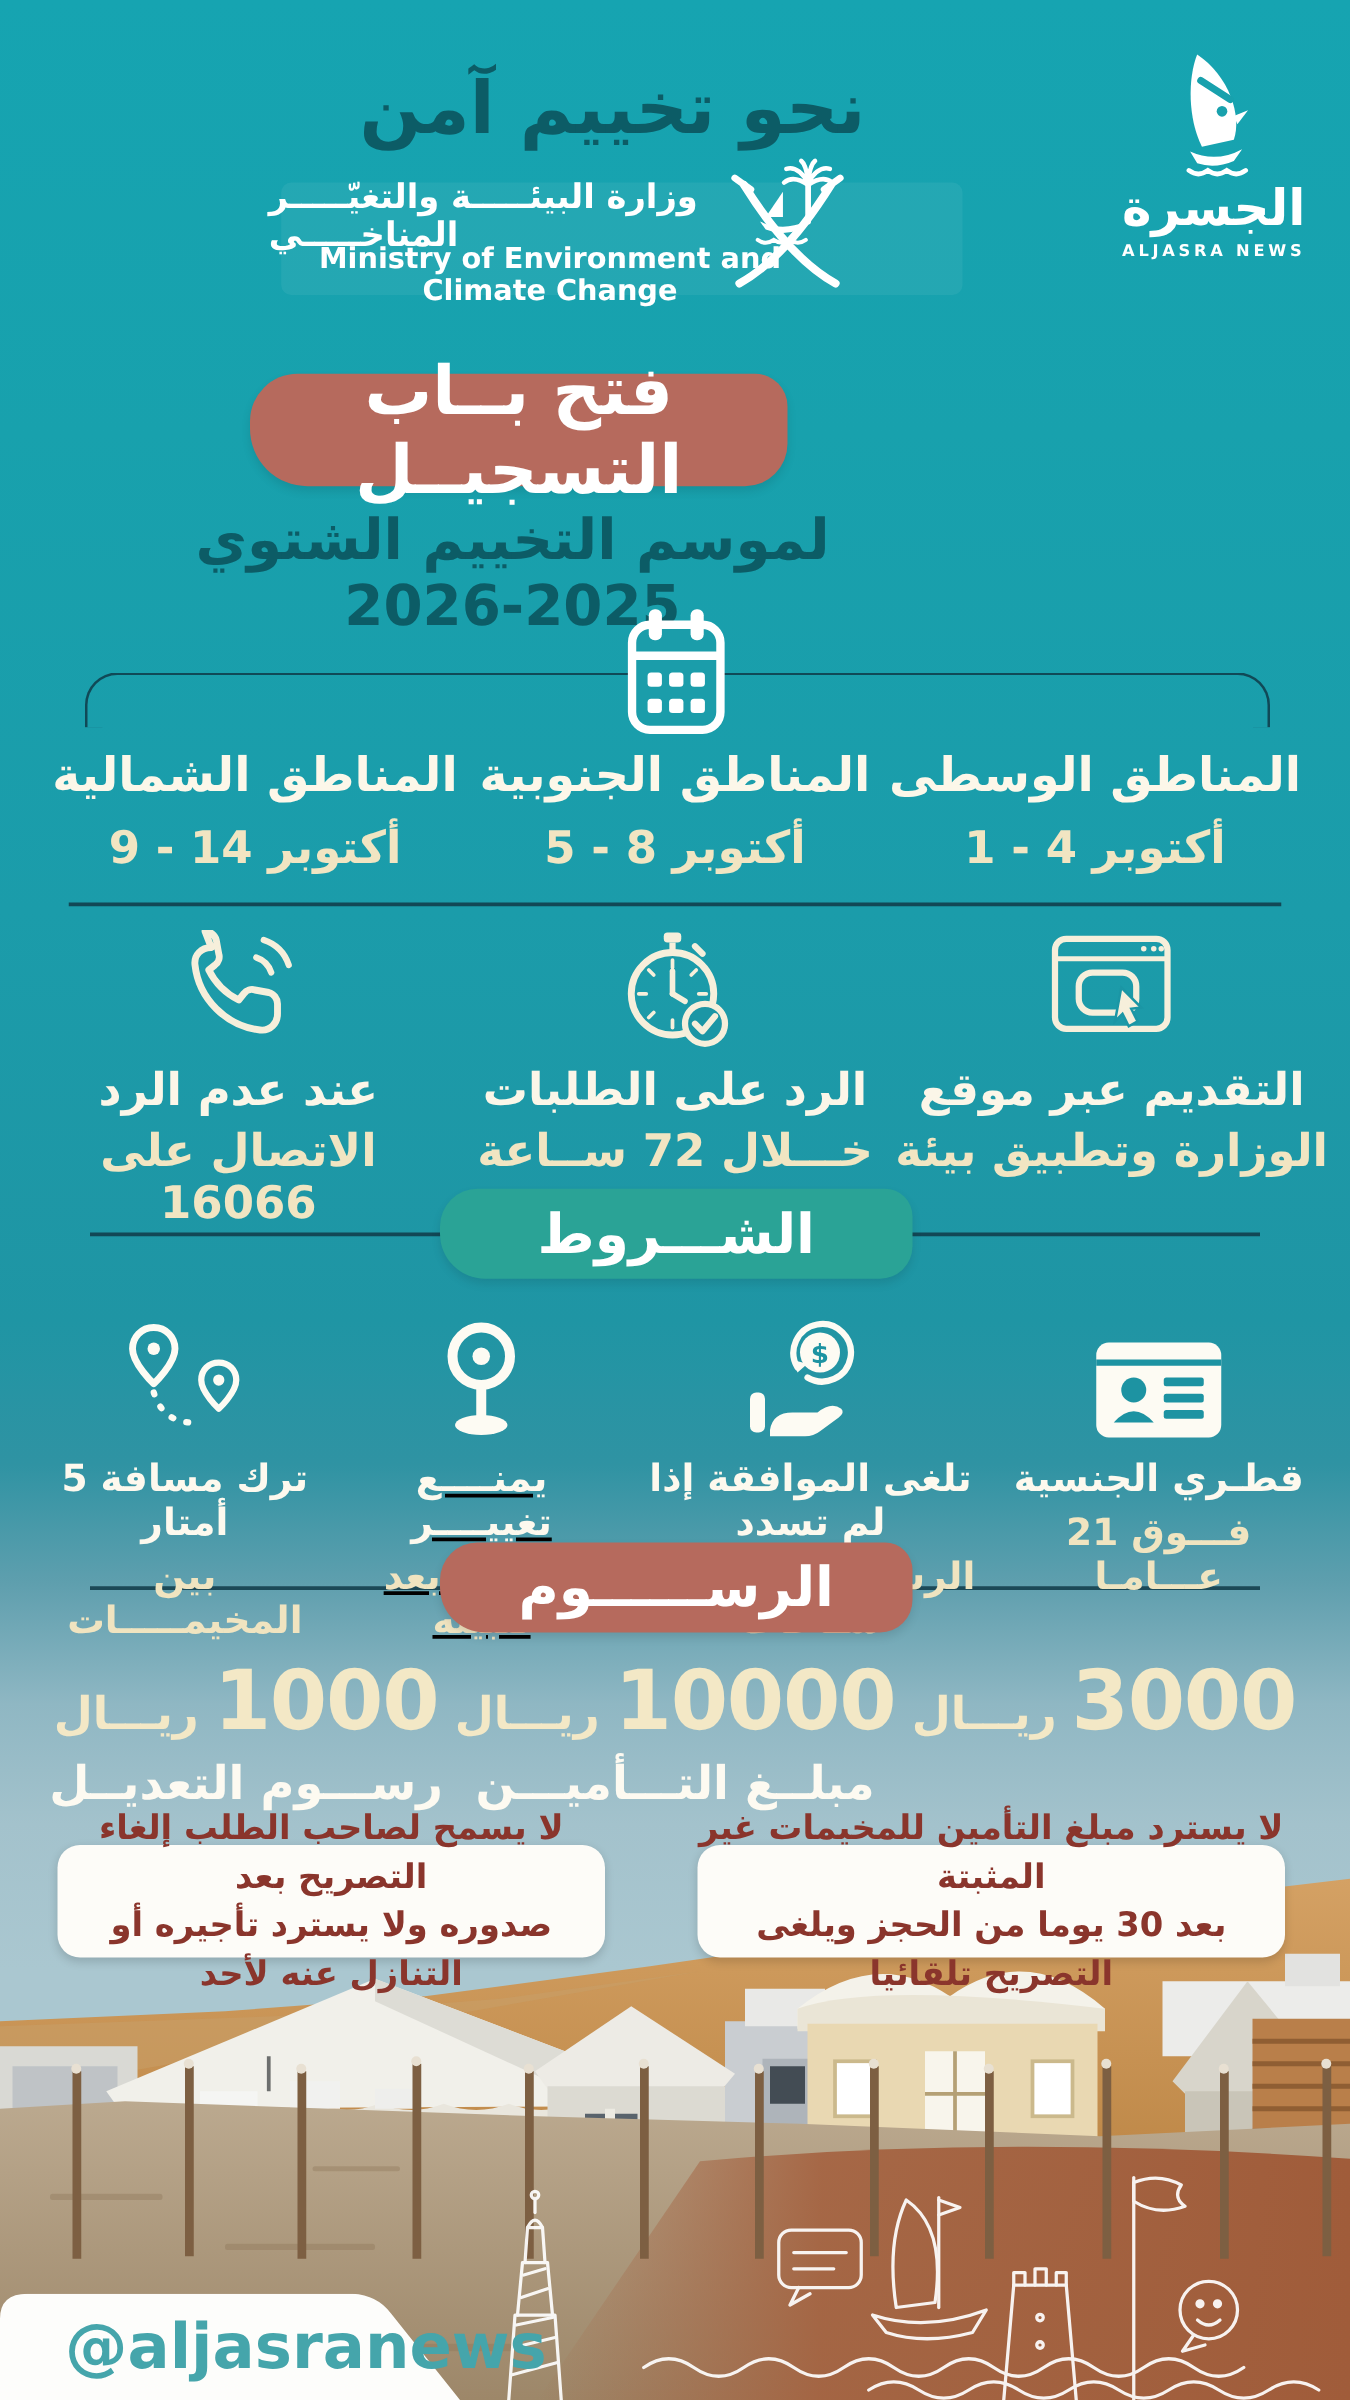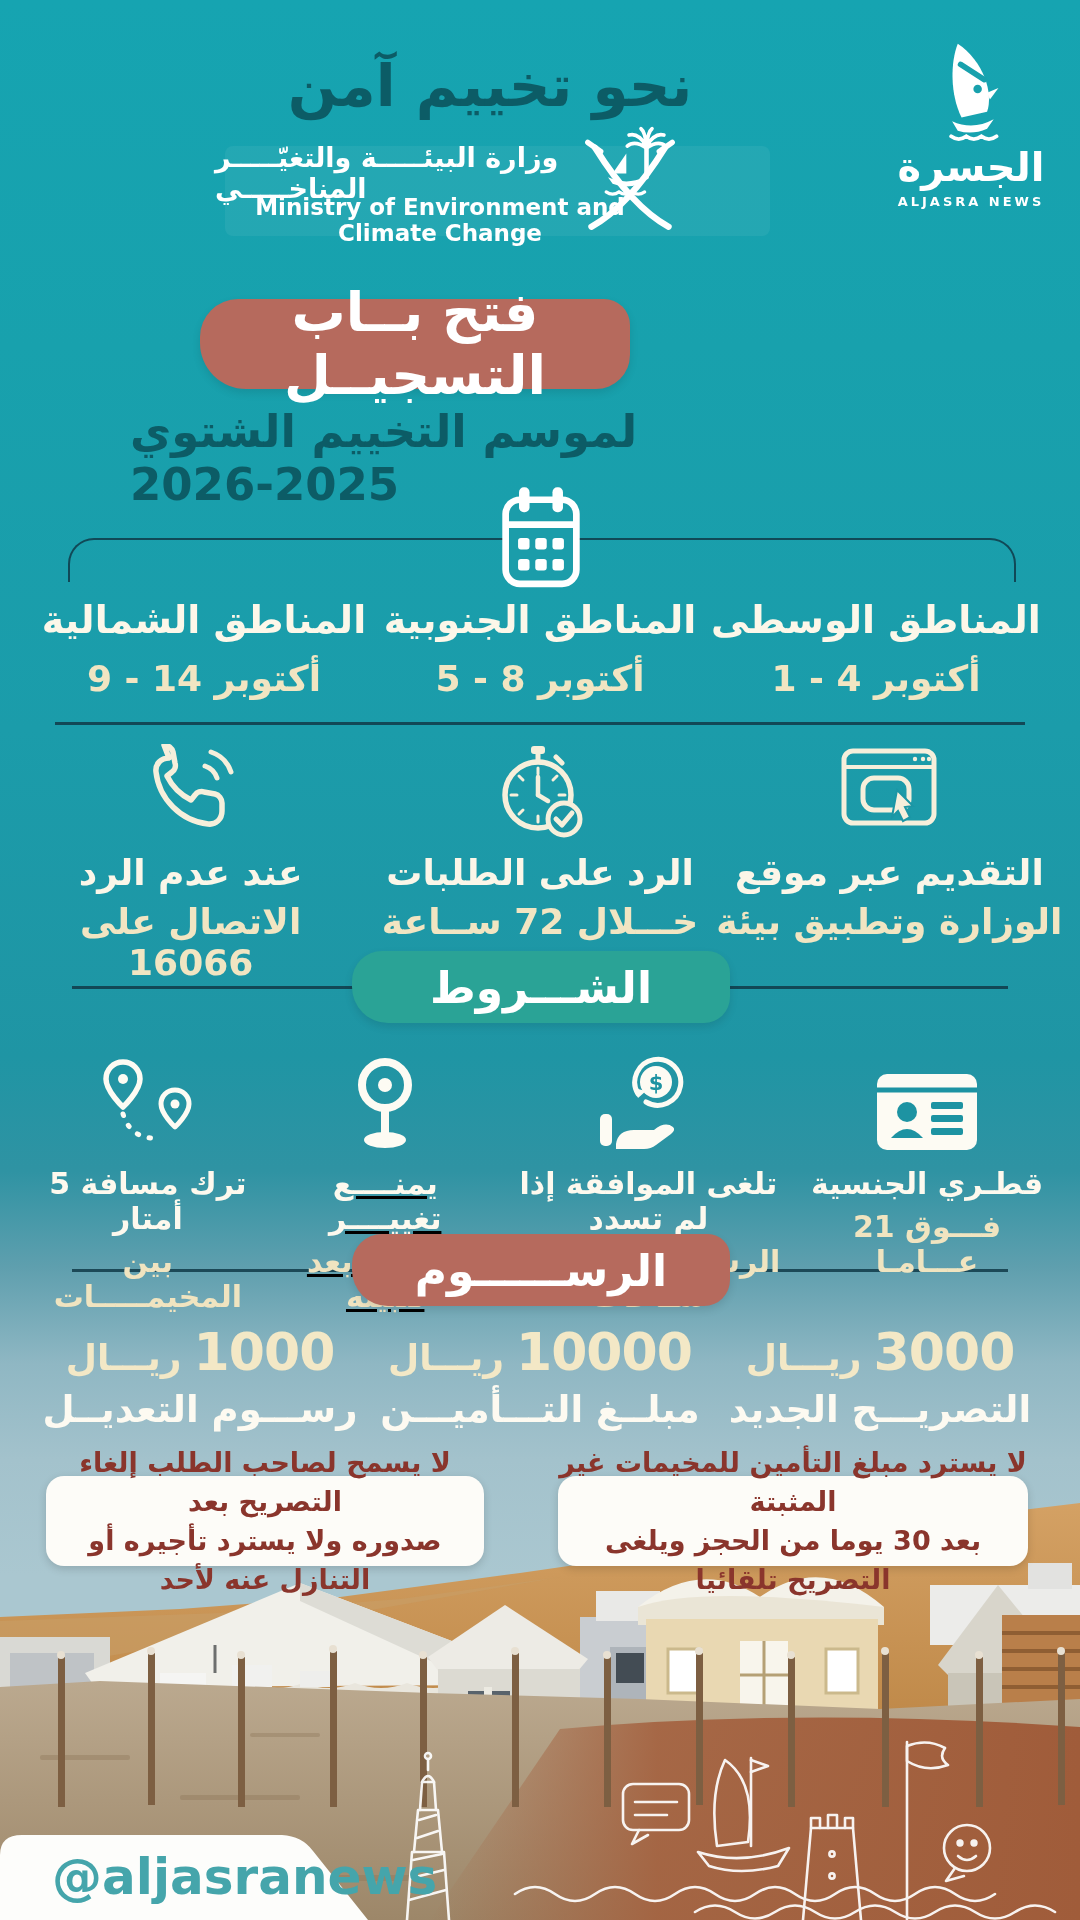--- a/index.html
+++ b/index.html
@@ -26,21 +26,21 @@
   .emblem{left:575px;top:120px;z-index:2;}
   
   .banner{color:#fff;font-weight:800;text-align:center;z-index:3;
     display:flex;align-items:center;justify-content:center;}
   .banner-red-main{left:200px;top:299px;width:430px;height:90px;font-size:54px;
     background:#b66a5d;border-radius:38px 26px 34px 46px;box-shadow:0 4px 8px rgba(0,0,0,.10);}
   .banner-teal{left:352px;top:951px;width:378px;height:72px;font-size:44px;
     background:#2aa396;border-radius:30px 22px 26px 36px;box-shadow:0 4px 8px rgba(0,0,0,.10);}
   .banner-red-fees{left:352px;top:1234px;width:378px;height:72px;font-size:44px;
     background:#b66a5d;border-radius:30px 22px 26px 36px;box-shadow:0 4px 8px rgba(0,0,0,.10);}
-  .season{left:130px;top:405px;width:560px;text-align:left;
+  .season{left:130px;top:405px;width:560px;text-align:center;
     color:#0c5c66;font-size:45px;font-weight:800;}
   
   .bracket{left:68px;top:538px;width:944px;height:42px;
     border:2.5px solid rgba(16,58,72,.85);border-bottom:none;border-radius:26px 26px 0 0;z-index:1;}
   .divider{left:55px;top:722px;width:970px;height:2.5px;background:rgba(16,58,72,.85);z-index:1;}
   .section-line{height:2.5px;background:rgba(16,58,72,.85);z-index:1;left:72px;width:936px;}
   .line-shorooT{top:986px;}
   .line-rosoom{top:1269px;}
   .cal-wrap{left:498px;top:482px;z-index:2;}
   
@@ -56,21 +56,21 @@
   .info .l2{color:#f1e5c2;font-size:36px;font-weight:800;margin-top:8px;}
   .cond-row{left:24px;top:1056px;width:1032px;display:flex;z-index:2;}
   .cond{text-align:center;}
   .cond .icon{height:96px;display:flex;align-items:flex-end;justify-content:center;}
   .cond .l1{color:#fdf9ee;font-size:30px;font-weight:800;margin-top:14px;}
   .cond .l2{color:#f0e4c0;font-size:30px;font-weight:800;margin-top:8px;}
   .c1{width:25%;} .c2{width:29%;} .c3{width:22%;text-decoration:underline;} .c4{width:24%;}
   .fees-row{left:30px;top:1322px;width:1020px;display:flex;z-index:6;}
   .fee{flex:1;text-align:center;}
   .fee .amountline{display:flex;align-items:baseline;justify-content:center;gap:12px;}
-  .fee .amount{color:#f3e8c6;font-size:52px;font-weight:800;letter-spacing:-1px;}
+  .fee .amount{color:#f3e8c6;font-size:66px;font-weight:800;letter-spacing:-1px;}
   .fee .currency{color:#f3e8c6;font-size:36px;font-weight:800;}
   .fee .label{color:#fdfaf1;font-size:37px;font-weight:800;margin-top:6px;}
   
   .note{background:#fdfcf8;border-radius:18px;z-index:7;color:#8a352c;
     font-size:27px;font-weight:800;text-align:center;line-height:1.45;
     display:flex;flex-direction:column;justify-content:center;
     box-shadow:0 3px 8px rgba(0,0,0,.15);}
   .note-right{left:558px;top:1476px;width:470px;height:90px;}
   .note-left{left:46px;top:1476px;width:438px;height:90px;align-items:center;}
   
@@ -274,21 +274,20 @@
 
   <div class="abs section-line line-rosoom"></div>
   <div class="abs banner banner-red-fees">الرســــــوم</div>
 
   <div class="abs fees-row">
     <div class="fee">
       <div class="amountline">
         <span class="amount">3000</span>
         <span class="currency">ريـــال</span>
       </div>
-      <div class="label">التصريـــح الجديد</div>
     </div>
     <div class="fee">
       <div class="amountline">
         <span class="amount">10000</span>
         <span class="currency">ريـــال</span>
       </div>
       <div class="label">مبلــغ التـــأميـــن</div>
     </div>
     <div class="fee">
       <div class="amountline">

